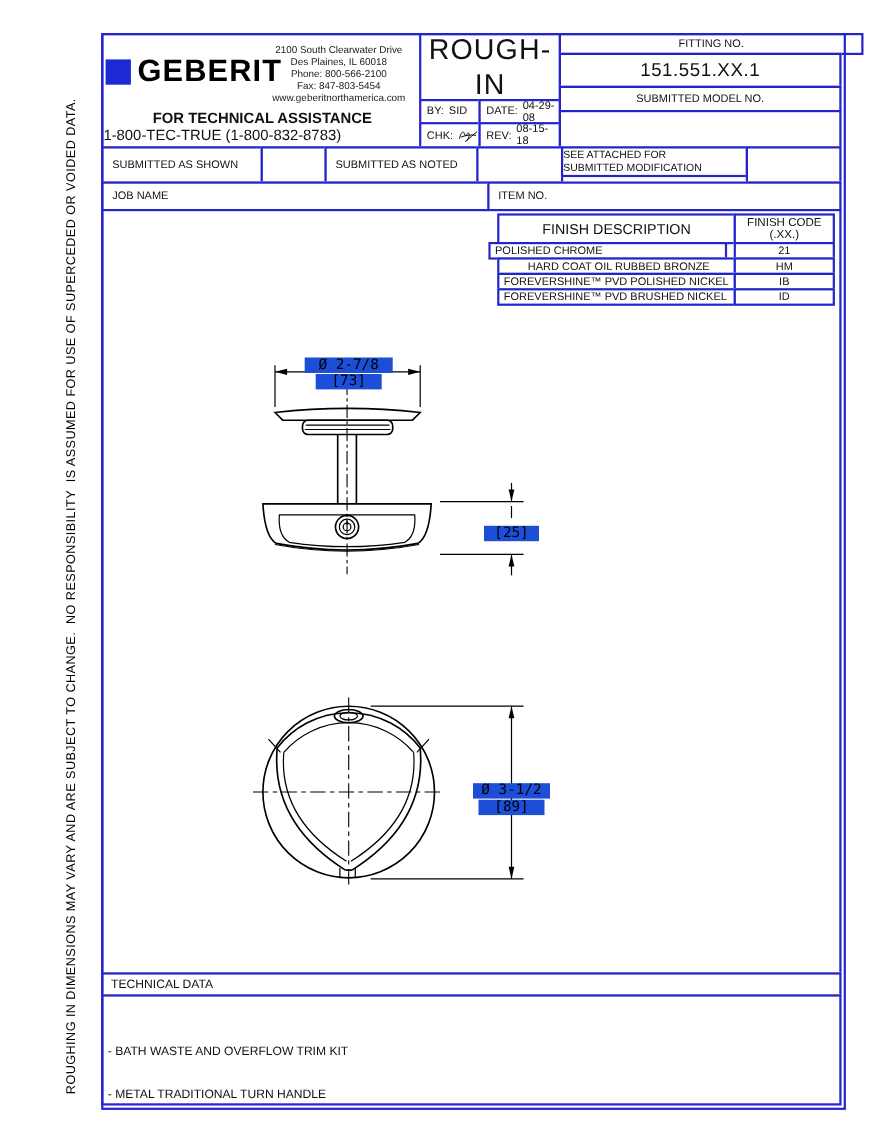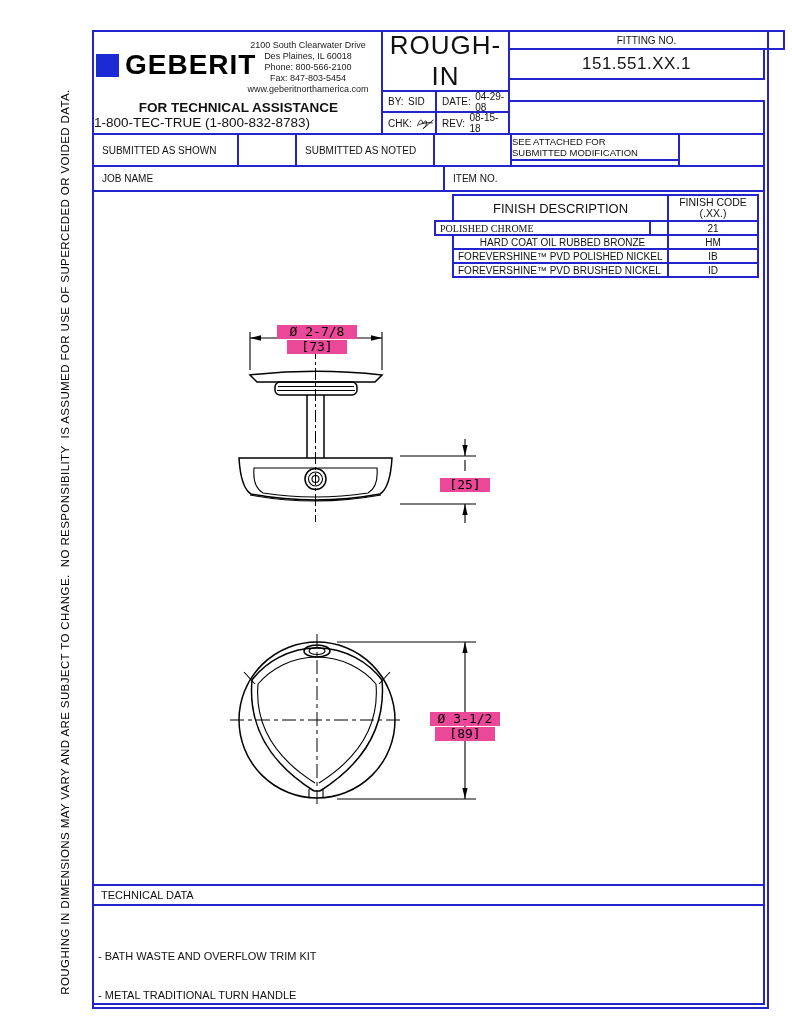--- a/index.html
+++ b/index.html
@@ -31,21 +31,21 @@
   .roughin{font-size:26px;letter-spacing:1px;}
   .small-label{font-size:10px;}
   .tiny{font-size:9.5px;line-height:11.5px;}
   .fitting-val{font-size:17px;letter-spacing:.5px;}
   .sig{margin-left:4px;}
   
   .ft-desc{font-size:10px;padding-left:4px;}
   .ft-code{font-size:10px;}
   
   .dim{position:absolute;font-family:"DejaVu Sans Mono",monospace;font-size:13px;
-       line-height:14px;text-align:center;background:#ec4899;color:#000;letter-spacing:0px;}
+       line-height:14px;text-align:center;background:#1d4ed8;color:#000;letter-spacing:0px;}
   .td-label{font-size:11px;padding-left:7px;}
   .td-items{position:absolute;left:6px;top:922px;font-size:11px;line-height:13px;white-space:pre;}
 </style>
 </head>
 <body>
 
 <div class="side-note">ROUGHING IN DIMENSIONS MAY VARY AND ARE SUBJECT TO CHANGE.  NO RESPONSIBILITY  IS ASSUMED FOR USE OF SUPERCEDED OR VOIDED DATA.</div>
 
 <div class="frame">
 
@@ -86,20 +86,23 @@
     <span class="small-label">REV:</span>&nbsp;
     <span class="small-label">08-15-18</span>
   </div>
 
   <div class="cell vcenter hcenter" style="left:416px;top:0;width:277px;height:20px;">
     <span class="small-label">FITTING NO.</span>
   </div>
   <div class="cell vcenter hcenter" style="left:416px;top:18px;width:257px;height:32px;">
     <span class="fitting-val">151.551.XX.1</span>
   </div>
+  <div class="cell vcenter hcenter" style="left:416px;top:48px;width:257px;height:24px;">
+    <span class="small-label">SUBMITTED MODEL NO.</span>
+  </div>
   <div class="cell" style="left:416px;top:70px;width:257px;height:35px;"></div>
 
   <div class="cell vcenter" style="left:0;top:103px;width:147px;height:34px;padding-left:8px;">
     <span class="small-label">SUBMITTED AS SHOWN</span>
   </div>
   <div class="cell" style="left:145px;top:103px;width:60px;height:34px;"></div>
   <div class="cell vcenter" style="left:203px;top:103px;width:140px;height:34px;padding-left:8px;">
     <span class="small-label">SUBMITTED AS NOTED</span>
   </div>
   <div class="cell" style="left:341px;top:103px;width:79px;height:34px;"></div>
@@ -122,21 +125,21 @@
 
     <div class="cell vcenter hcenter" style="left:358px;top:2px;width:217px;height:28px;">
       <span style="font-size:13px;">FINISH DESCRIPTION</span>
     </div>
     <div class="cell vcenter hcenter" style="left:573px;top:2px;width:92px;height:28px;">
       <div style="font-size:10.5px;line-height:11.5px;">
         <div>FINISH CODE</div>
         <div>(.XX.)</div>
       </div>
     </div>
-    <div class="cell vcenter ft-desc" style="left:340px;top:28px;width:217px;height:16px;font-family:Liberation Serif, serif;">
+    <div class="cell vcenter ft-desc" style="left:350px;top:28px;width:217px;height:16px;">
         <span>POLISHED CHROME</span>
       </div>
     <div class="cell vcenter hcenter ft-code" style="left:573px;top:28px;width:92px;height:16px;">
         <span>21</span>
       </div>
     <div class="cell vcenter ft-desc" style="left:358px;top:42px;width:217px;height:16px;justify-content:center;">
         <span>HARD COAT OIL RUBBED BRONZE</span>
       </div>
     <div class="cell vcenter hcenter ft-code" style="left:573px;top:42px;width:92px;height:16px;">
         <span>HM</span>

